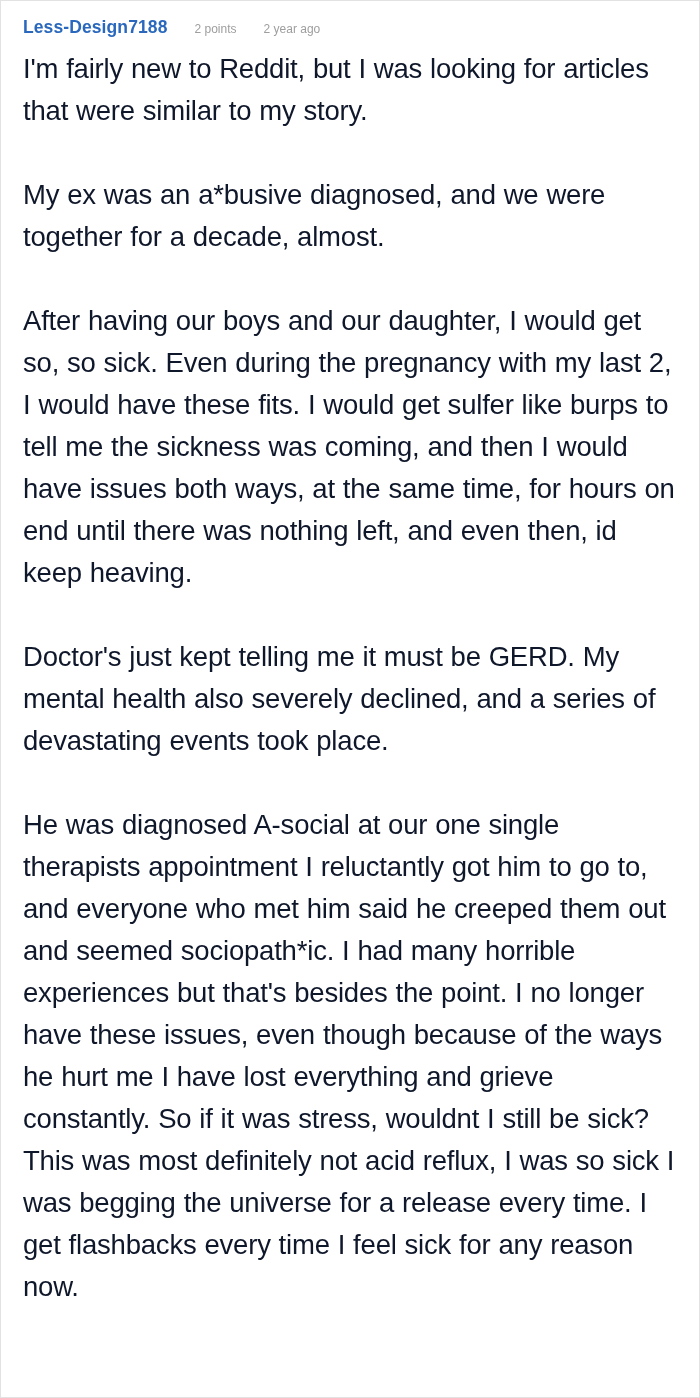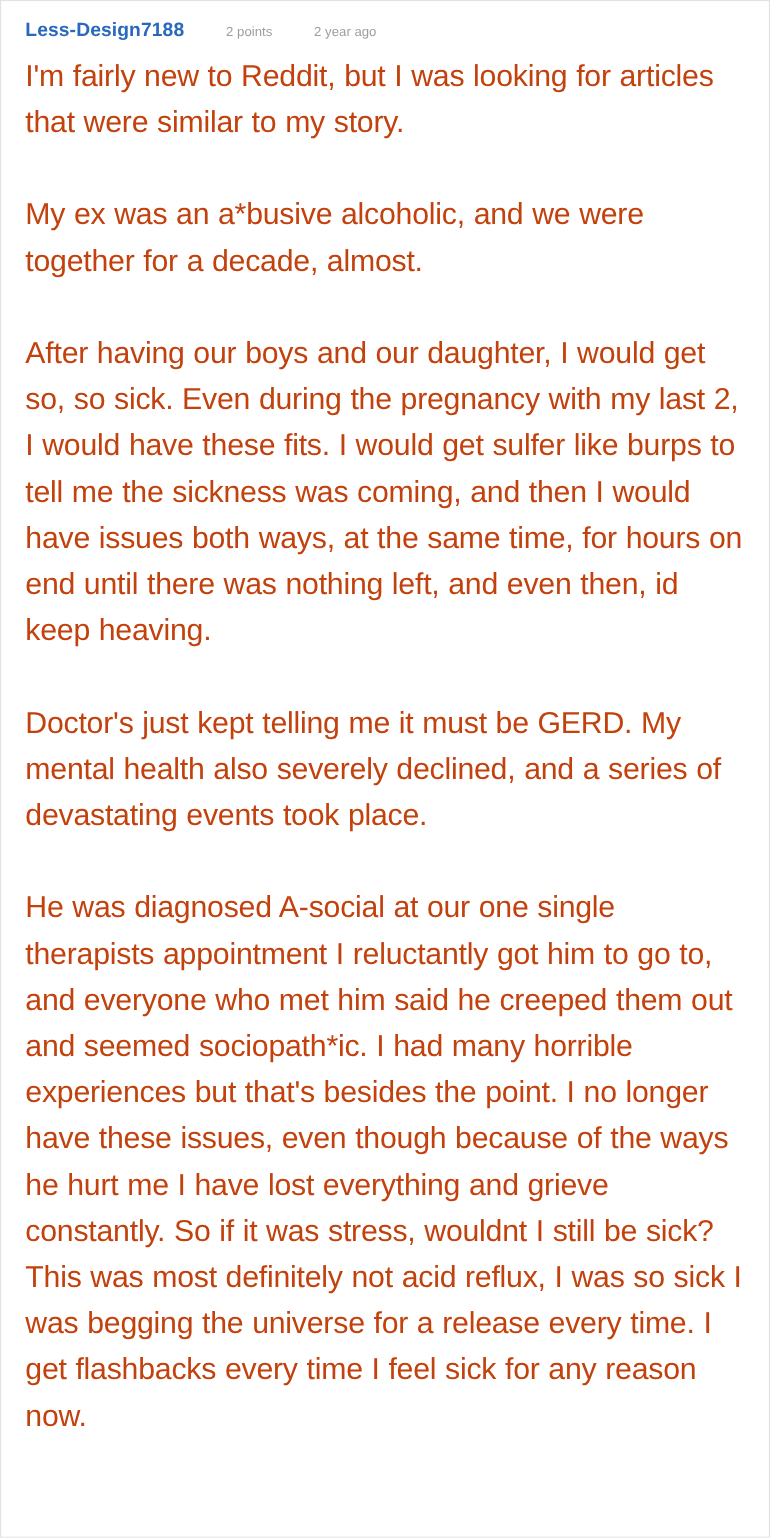--- a/index.html
+++ b/index.html
@@ -13,38 +13,38 @@
     height: 1398px;
     background: #ffffff;
     border: 1px solid #e2e2e2;
     padding: 16px 20px 0 22px;
     font-family: "Liberation Sans", sans-serif;
     overflow: hidden;
   }
   .comment-header {
     display: flex;
     align-items: baseline;
-    column-gap: 38px;
+    column-gap: 27px;
     margin-bottom: 10px;
   }
   .author-link {
     font-size: 17.5px;
     font-weight: 700;
     color: #2a68bd;
     text-decoration: none;
     letter-spacing: 0.1px;
     cursor: pointer;
   }
   .meta-text {
     font-size: 12px;
     font-weight: 400;
     color: #9e9e9e;
   }
   .comment-body {
-    color: #c2410c;
+    color: #0f172a;
   }
   .comment-body .para {
     margin: 0 0 42px 0;
     font-size: 27.5px;
     line-height: 42px;
     font-weight: 400;
     letter-spacing: -0.2px;
     word-spacing: 0.5px;
   }
   .comment-body .para:last-child {
@@ -55,18 +55,18 @@
 <body>
 
 <div class="comment-card">
   <div class="comment-header">
     <a class="author-link">Less-Design7188</a>
     <span class="meta-text">2 points</span>
     <span class="meta-text">2 year ago</span>
   </div>
   <div class="comment-body">
       <p class="para">I'm fairly new to Reddit, but I was looking for articles that were similar to my story.</p>
-      <p class="para">My ex was an a*busive alcoholic, and we were together for a decade, almost.</p>
+      <p class="para">My ex was an a*busive diagnosed, and we were together for a decade, almost.</p>
       <p class="para">After having our boys and our daughter, I would get so, so sick. Even during the pregnancy with my last 2, I would have these fits. I would get sulfer like burps to tell me the sickness was coming, and then I would have issues both ways, at the same time, for hours on end until there was nothing left, and even then, id keep heaving.</p>
       <p class="para">Doctor's just kept telling me it must be GERD. My mental health also severely declined, and a series of devastating events took place.</p>
       <p class="para">He was diagnosed A-social at our one single therapists appointment I reluctantly got him to go to, and everyone who met him said he creeped them out and seemed sociopath*ic. I had many horrible experiences but that's besides the point. I no longer have these issues, even though because of the ways he hurt me I have lost everything and grieve constantly. So if it was stress, wouldnt I still be sick? This was most definitely not acid reflux, I was so sick I was begging the universe for a release every time. I get flashbacks every time I feel sick for any reason now.</p>
     </div>
 </div>
 
 </body></html>

